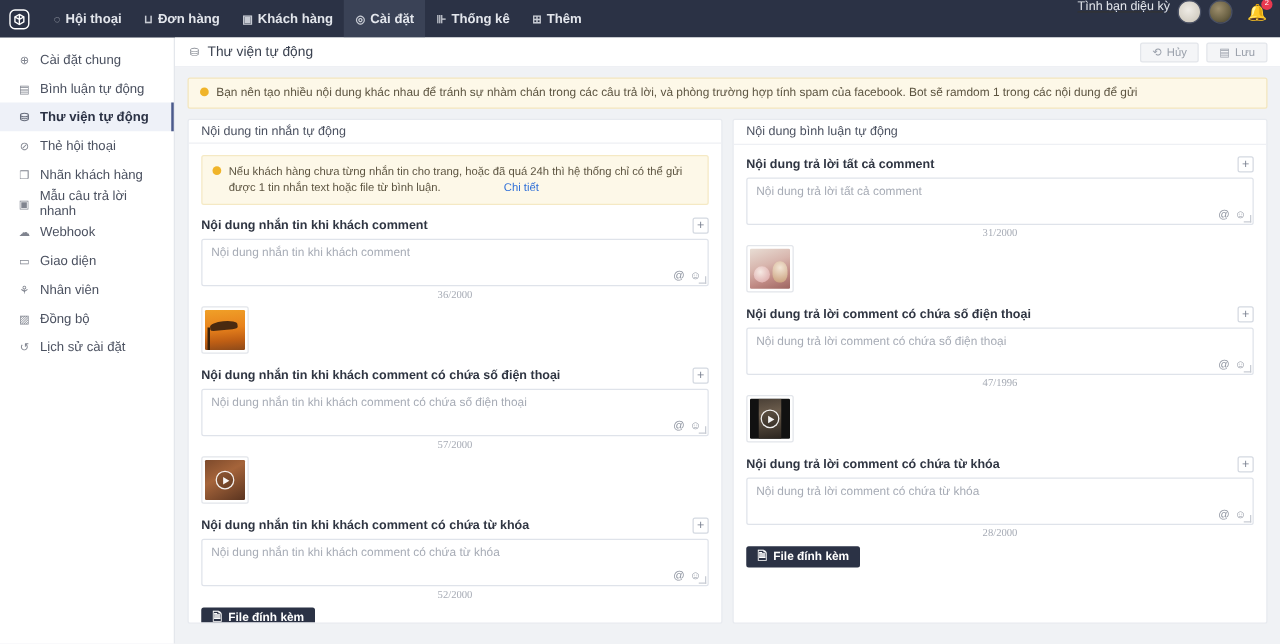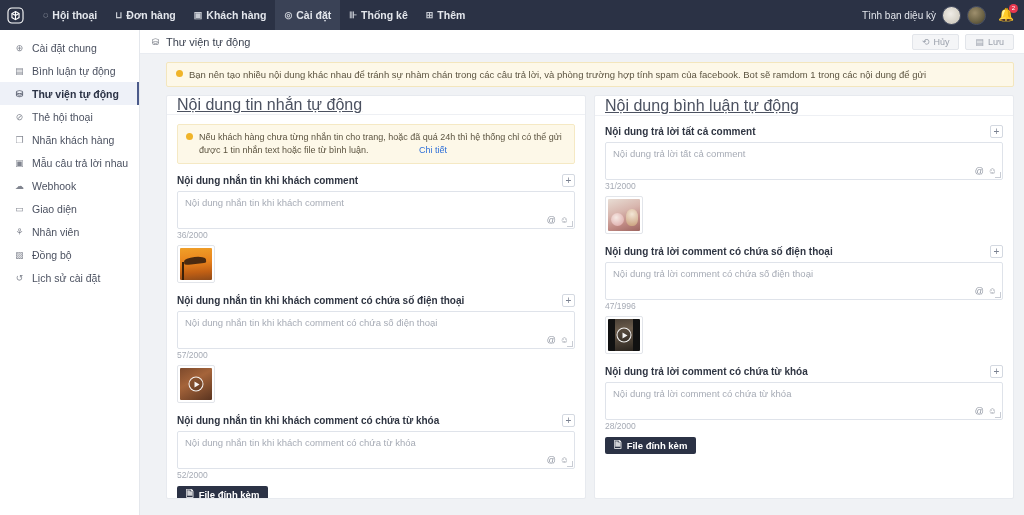--- a/index.html
+++ b/index.html
@@ -28,21 +28,21 @@
   .nav-item {
     display: flex; align-items: center; gap: 4px;
     height: 30px; padding: 0 9px;
     color: #e3e6ec; font-size: 10.5px; font-weight: bold;
     cursor: pointer; white-space: nowrap;
   }
   .nav-item.active { background: #3a4256; }
   .nav-ico { font-size: 9px; opacity: .85; display: inline-block; line-height: 1; }
   .topbar-right {
     position: absolute; right: 8px; top: 0; height: 30px;
-    display: flex; align-items: center; gap: 6px;
+    display: flex; gap: 6px; text-decoration: underline;
   }
   .user-name { color: #e3e6ec; font-size: 10px; }
   .avatar {
     width: 19px; height: 19px; border-radius: 50%;
     background: #d8d5cf; border: 1px solid #4a5165;
     overflow: hidden; position: relative;
   }
   .avatar.av2 { background: radial-gradient(circle at 40% 35%, #9e8f6d 0%, #6a6144 60%, #3e3a26 100%); }
   .avatar.av1 { background: radial-gradient(circle at 45% 40%, #efece6 0%, #d3cec3 70%, #b6b0a2 100%); }
   .bell-wrap { position: relative; width: 20px; height: 20px; margin-left: 4px; }
@@ -92,21 +92,21 @@
     font-size: 11px; color: #3b4250; font-weight: normal;
   }
   .head-actions { position: absolute; right: 10px; display: flex; gap: 6px; }
   .btn-ghost {
     display: flex; align-items: center; gap: 4px;
     height: 16px; padding: 0 9px;
     background: #f4f5f7; border: 1px solid #e2e5ea; border-radius: 2px;
     font-size: 9px; color: #9aa0ab; cursor: pointer;
   }
   .content {
-    flex: 1; padding: 8px 10px 10px 26px; overflow: hidden;
+    flex: 1; padding: 8px 10px 10px 10px; overflow: hidden;
   }
 
   
   .banner {
     background: #fdf8e8; border: 1px solid #f3e6bd; border-radius: 2px;
     padding: 5px 9px; display: flex; align-items: flex-start; gap: 6px;
     font-size: 9.5px; color: #5c5440; line-height: 1.4;
     margin-bottom: 8px;
   }
   .dot-warn {
@@ -116,21 +116,21 @@
 
   
   .cols { display: flex; gap: 8px; height: 404px; }
   .panel {
     flex: 1; background: #fff; border: 1px solid #e7eaef; border-radius: 2px;
     display: flex; flex-direction: column; min-width: 0; overflow: hidden;
   }
   .panel-head {
     height: 20px; border-bottom: 1px solid #eef0f4;
     display: flex; align-items: center; padding: 0 10px;
-    font-size: 16px; color: #4b5160; text-decoration: underline;
+    font-size: 10px; color: #4b5160;
   }
   .panel-body { padding: 9px 10px 10px 10px; overflow: hidden; }
 
   .info-box {
     background: #fdf8e8; border: 1px solid #f5e9c4; border-radius: 2px;
     padding: 6px 8px; display: flex; gap: 6px; align-items: flex-start;
     font-size: 9px; line-height: 1.45; color: #5c5440;
     margin-bottom: 10px;
   }
   .info-box .dot-warn { margin-top: 2px; }
@@ -157,21 +157,21 @@
     position: absolute; right: 5px; bottom: 3px;
     display: flex; align-items: center; gap: 4px;
     color: #8f95a1; font-size: 9px;
   }
   .resize-grip {
     position: absolute; right: 1px; bottom: 1px;
     width: 6px; height: 6px;
     border-right: 1px solid #c8ccd4; border-bottom: 1px solid #c8ccd4;
   }
   .counter {
-    text-align: left; font-size: 8.5px; color: #a6abb5; margin-top: 1px;
+    text-align: center; font-size: 8.5px; color: #a6abb5; margin-top: 1px; font-family: Liberation Serif, serif;
   }
 
   
   .thumb {
     width: 38px; height: 38px; border: 1px solid #e2e5ea; border-radius: 2px;
     margin-top: 5px; overflow: hidden; position: relative; cursor: pointer;
     background: #fff; padding: 2px;
   }
   .thumb-inner { width: 100%; height: 100%; border-radius: 1px; position: relative; overflow: hidden; }
   .t-sunset { background: linear-gradient(175deg, #f0a028 0%, #e8821c 45%, #c05f14 75%, #8d4a1a 100%); }
@@ -293,21 +293,21 @@
       <div class="side-item">
         <span class="side-ico">⊘</span>
         <span>Thẻ hội thoại</span>
       </div>
       <div class="side-item">
         <span class="side-ico">❐</span>
         <span>Nhãn khách hàng</span>
       </div>
       <div class="side-item">
         <span class="side-ico">▣</span>
-        <span>Mẫu câu trả lời nhau</span>
+        <span>Mẫu câu trả lời nhanh</span>
       </div>
       <div class="side-item">
         <span class="side-ico">☁</span>
         <span>Webhook</span>
       </div>
       <div class="side-item">
         <span class="side-ico">▭</span>
         <span>Giao diện</span>
       </div>
       <div class="side-item">

